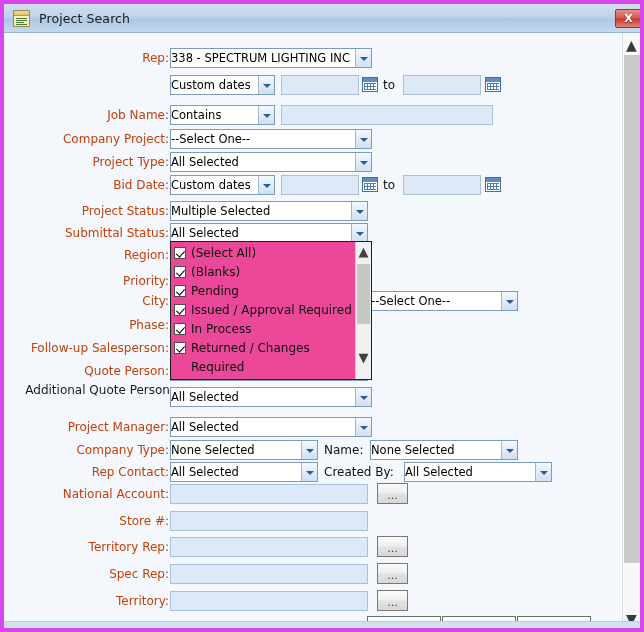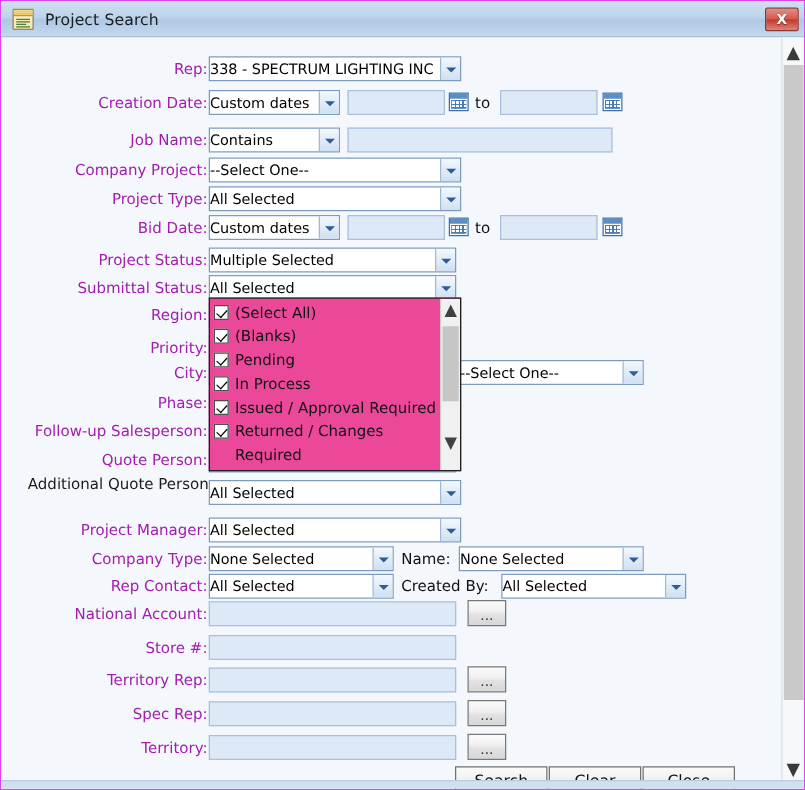--- a/index.html
+++ b/index.html
@@ -15,21 +15,21 @@
     background: #ffffff;
   }
 
   
   .window {
     position: relative;
     width: 644px;
     height: 632px;
     box-sizing: border-box;
     background: #f2f6fb;
-    border: 1px solid #d946ef;
+    border: 4px solid #d946ef;
     overflow: hidden;
   }
 
   
   .titlebar {
     position: absolute;
     left: 0; top: 0;
     width: 644px;
     height: 29px;
     box-sizing: border-box;
@@ -103,21 +103,21 @@
     height: 22px;
     width: 610px;
   }
   .lbl {
     position: absolute;
     right: 0;
     top: 3px;
     width: 150px;
     text-align: right;
     font-size: 12px;
-    color: #a21caf;
+    color: #c2410c;
     white-space: nowrap;
   }
   .lbl-wrap {
     position: absolute;
     top: -5px;
     width: 150px;
     text-align: right;
     font-size: 12px;
     color: #1b1b1b;
     line-height: 14px;
@@ -358,21 +358,20 @@
 
     <div class="row" style="top:15px;">
       <div class="lbl" style="right:445px;">Rep:</div>
       <div class="sel" style="left:166px; top:0; width:202px;">
         <span>338 - SPECTRUM LIGHTING INC</span>
         <span class="arrow"></span>
       </div>
     </div>
 
     <div class="row" style="top:42px;">
-      <div class="lbl" style="right:445px;">Creation Date:</div>
       <div class="sel" style="left:166px; top:0; width:105px;">
         <span>Custom dates</span>
         <span class="arrow"></span>
       </div>
       <input class="txt" style="left: 277px; top: 0px; width: 78px;" value="">
       <div class="cal" style="left:358px; top:2px;">
           <div class="cap"></div>
           <div class="grid"></div>
         </div>
       <div class="totext" style="left:379px;">to</div>
@@ -579,25 +578,25 @@
         <div class="dd-item">
           <span class="dd-check"></span>
           <span>(Blanks)</span>
         </div>
         <div class="dd-item">
           <span class="dd-check"></span>
           <span>Pending</span>
         </div>
         <div class="dd-item">
           <span class="dd-check"></span>
-          <span>In Process</span>
+          <span>Issued / Approval Required</span>
         </div>
         <div class="dd-item">
           <span class="dd-check"></span>
-          <span>Issued / Approval Required</span>
+          <span>In Process</span>
         </div>
         <div class="dd-item">
           <span class="dd-check"></span>
           <span>Returned / Changes Required</span>
         </div>
         <div class="dd-item">
           
           <span>Approved</span>
         </div>
       </div>

